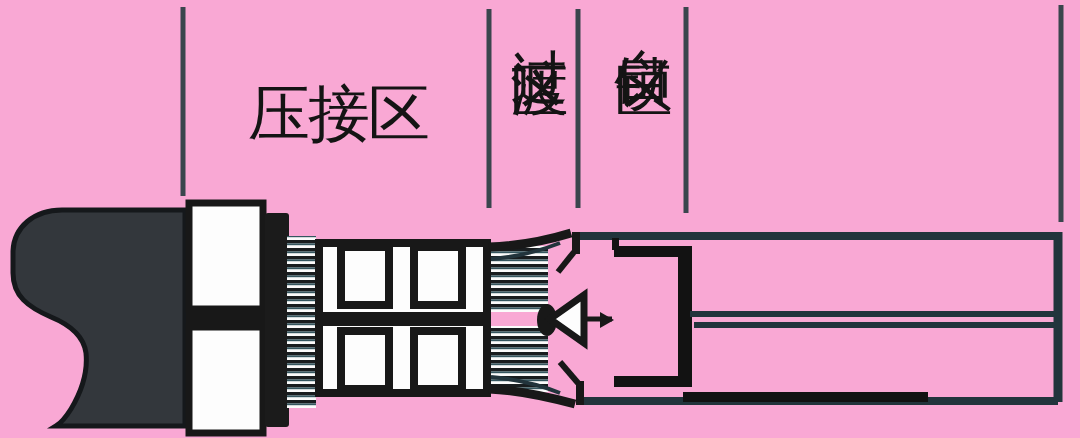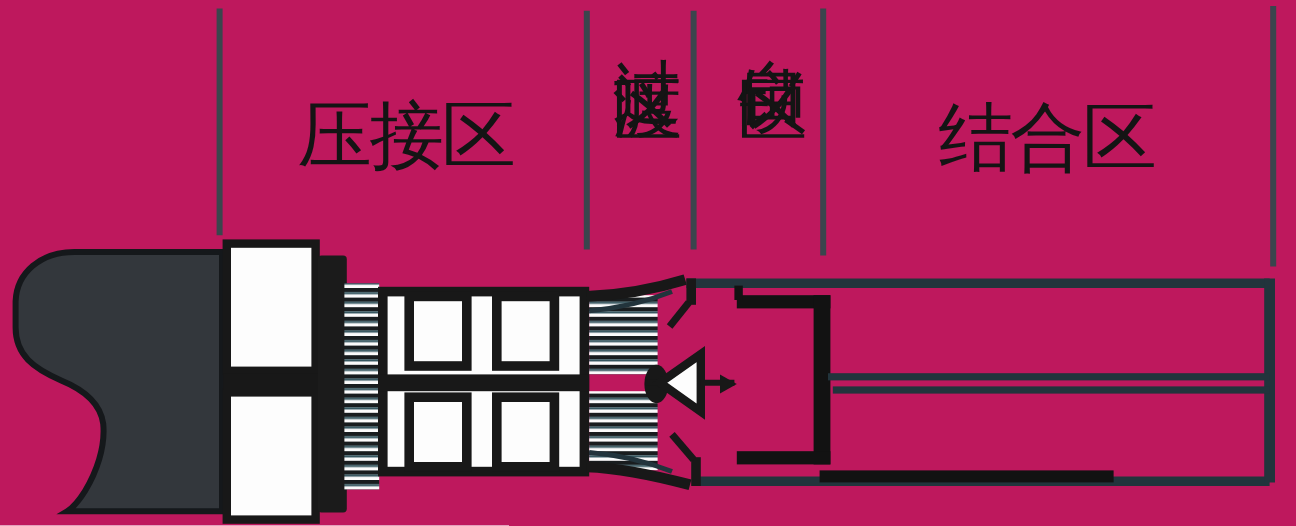--- a/index.html
+++ b/index.html
@@ -1,20 +1,20 @@
 <!DOCTYPE html>
 <html><head>
 <meta charset="utf-8">
 <style>
   html, body { margin: 0; padding: 0; background: #ffffff; }
   #stage {
     position: relative;
     width: 1080px;
     height: 438px;
-    background: #be185d;
+    background: #f9a8d4;
     overflow: hidden;
     font-family: "Liberation Serif", "DejaVu Serif", serif;
   }
   #diagram-svg { position: absolute; left: 0; top: 0; }
   .zone-label {
     position: absolute;
     color: #141414;
     font-weight: 500;
     white-space: nowrap;
     user-select: none;
@@ -124,15 +124,14 @@
       <rect x="694" y="322" width="364" height="6" fill="#22343c"></rect>
     </g>
   </svg>
 
   <div class="zone-label horizontal" id="label-crimp">压接区</div>
 
   <div class="zone-label vertical" id="label-transition">过渡区</div>
 
   <div class="zone-label vertical" id="label-selflock">自锁区</div>
 
-  <div class="zone-label horizontal" id="label-joint">结合区</div>
 
 </div>
 
 </body></html>

